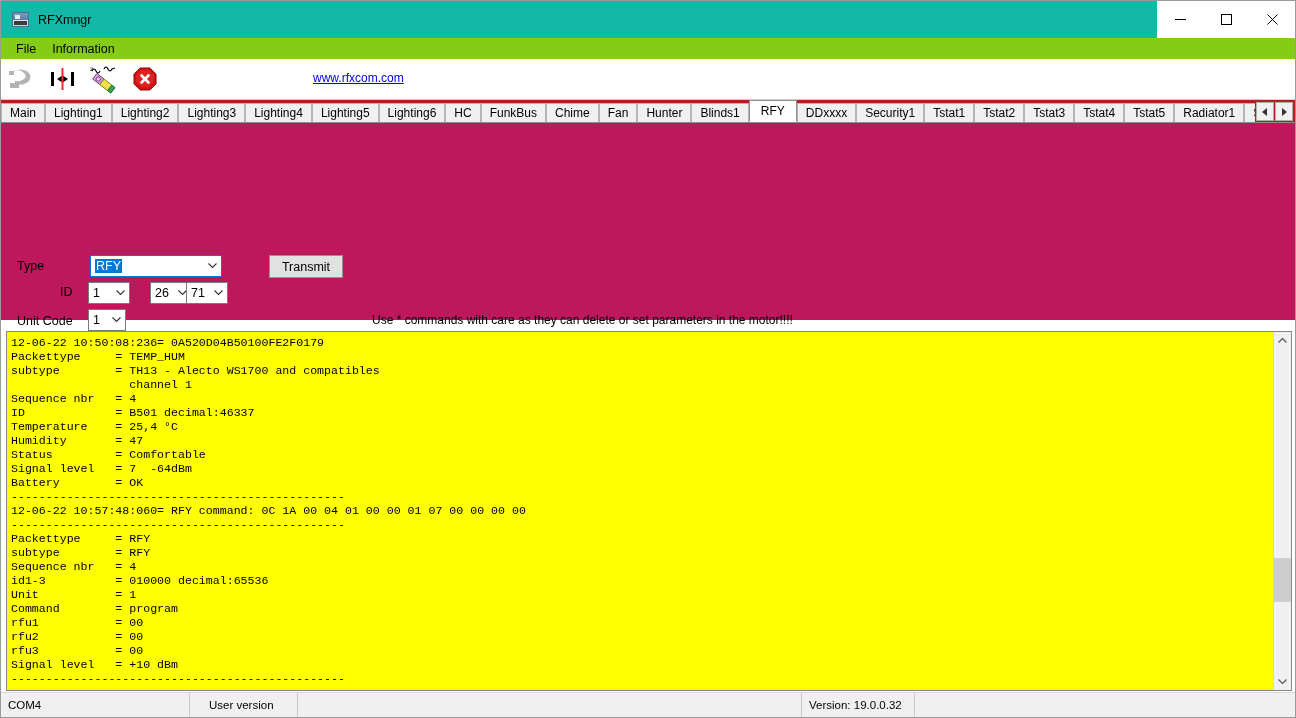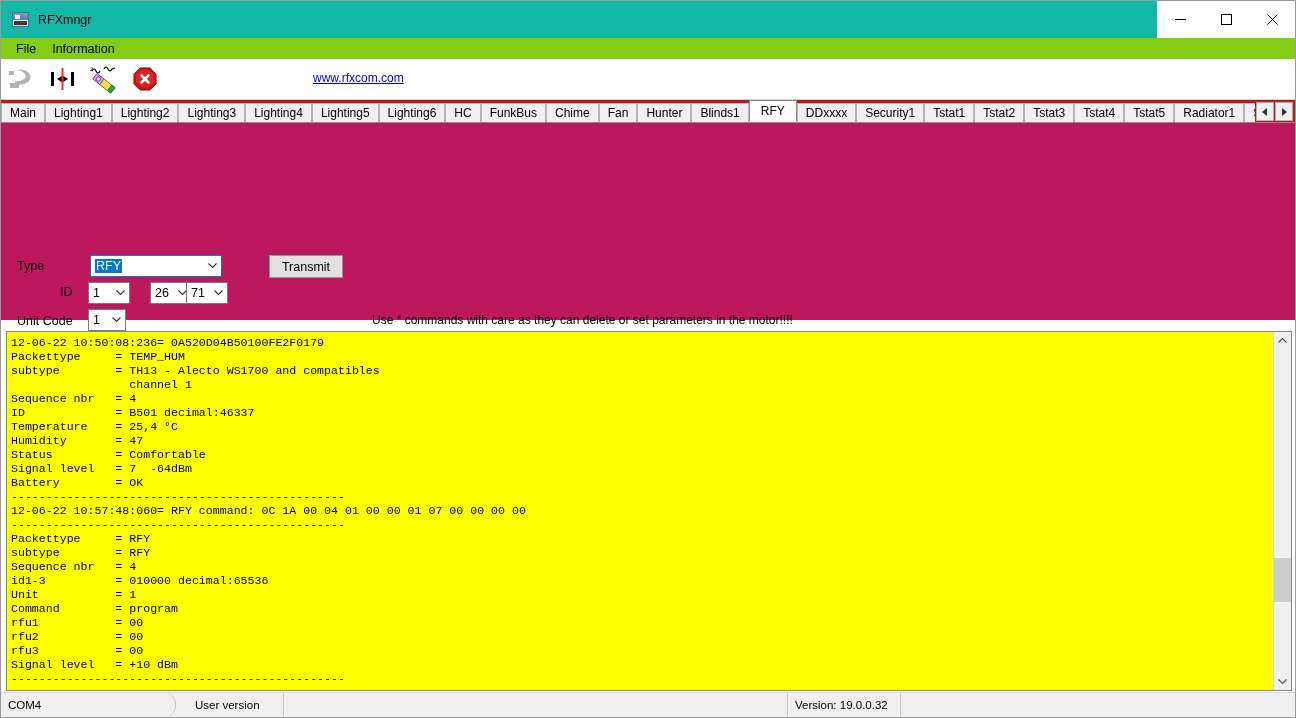--- a/index.html
+++ b/index.html
@@ -322,20 +322,20 @@
       <div class="thumb" style="top:226px;height:44px;"></div>
       <div class="arrow dn">
         <svg width="9" height="6">
             <polyline points="0.5,0.5 4.5,4.5 8.5,0.5" fill="none" stroke="#555" stroke-width="1.2"></polyline>
           </svg>
       </div>
     </div>
   </div>
 
   <div class="statusbar">
-    <div class="sbcell" style="width:175px;border-radius:11px;">COM4</div>
+    <div class="sbcell" style="width:189px;">COM4</div>
     <div class="sbcell" style="width:96px;margin-left:12px;">User version</div>
     <div class="sbcell" style="width:504px;"></div>
     <div class="sbcell" style="width:113px;">Version: 19.0.0.32</div>
     <div class="sbcell" style="flex:1;border-right:none;"></div>
   </div>
 
 </div>
 
 </body></html>

